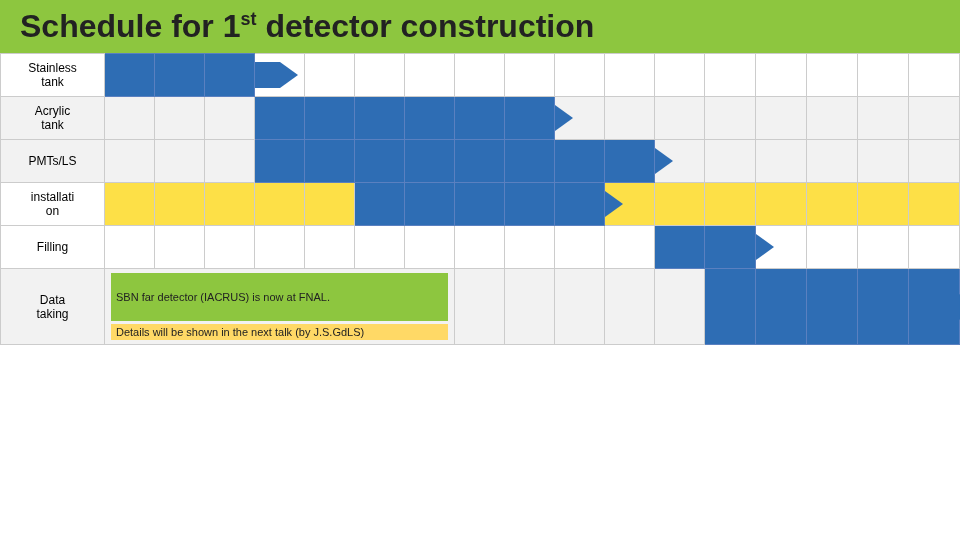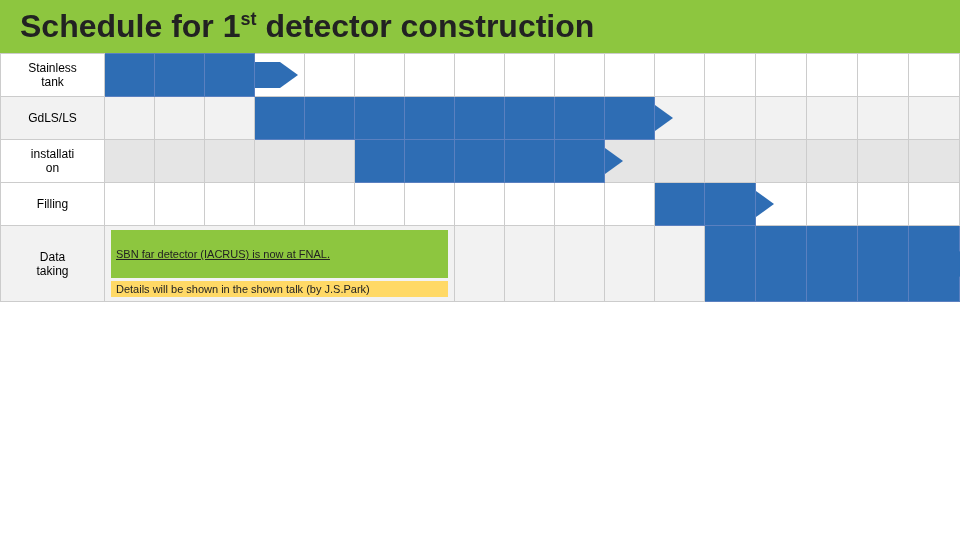--- a/index.html
+++ b/index.html
@@ -89,50 +89,77 @@
         <td style="border:1px solid #ccc;"></td>
         <td style="border:1px solid #ccc;"></td>
         <td style="border:1px solid #ccc;"></td>
         <td style="border:1px solid #ccc;"></td>
         <td style="border:1px solid #ccc;"></td>
         <td style="border:1px solid #ccc;"></td>
         <td style="border:1px solid #ccc;"></td>
         <td style="border:1px solid #ccc;"></td>
       </tr>
 
-
-
       <tr style="height:43px; background:#f2f2f2;">
-        <td class="item-cell" style="background:#f2f2f2; border:1px solid #ccc; text-align:center;">GdLS/LS</td>
-        <td style="background:#f2f2f2; border:1px solid #ccc;"></td>
-        <td style="background:#f2f2f2; border:1px solid #ccc;"></td>
-        <td style="background:#f2f2f2; border:1px solid #ccc;"></td>
-        <td style="background:#2e6db4; border:1px solid #5a80c0;"></td>
-        <td style="background:#2e6db4; border:1px solid #5a80c0;"></td>
+        <td class="item-cell" style="background:#f2f2f2; border:1px solid #ccc; text-align:center;">Acrylic<br>tank</td>
+        <td style="background:#f2f2f2; border:1px solid #ccc;"></td>
+        <td style="background:#f2f2f2; border:1px solid #ccc;"></td>
+        <td style="background:#f2f2f2; border:1px solid #ccc;"></td>
+
         <td style="background:#2e6db4; border:1px solid #5a80c0;"></td>
         <td style="background:#2e6db4; border:1px solid #5a80c0;"></td>
         <td style="background:#2e6db4; border:1px solid #5a80c0;"></td>
         <td style="background:#2e6db4; border:1px solid #5a80c0;"></td>
         <td style="background:#2e6db4; border:1px solid #5a80c0;"></td>
         <td style="background:#2e6db4; border:1px solid #5a80c0;"></td>
 
         <td style="position:relative; background:#f2f2f2; border:1px solid #ccc;">
           <div style="position:absolute;top:50%;transform:translateY(-50%);left:0;display:flex;align-items:center;">
             <div style="width:0;height:0;border-top:13px solid transparent;border-bottom:13px solid transparent;border-left:18px solid #2e6db4;"></div>
           </div>
         </td>
         <td style="background:#f2f2f2; border:1px solid #ccc;"></td>
         <td style="background:#f2f2f2; border:1px solid #ccc;"></td>
         <td style="background:#f2f2f2; border:1px solid #ccc;"></td>
         <td style="background:#f2f2f2; border:1px solid #ccc;"></td>
         <td style="background:#f2f2f2; border:1px solid #ccc;"></td>
         <td style="background:#f2f2f2; border:1px solid #ccc;"></td>
-      </tr>
-
-      <tr style="height:43px; background:#e5e5e5;">
+        <td style="background:#f2f2f2; border:1px solid #ccc;"></td>
+        <td style="background:#f2f2f2; border:1px solid #ccc;"></td>
+      </tr>
+
+
+      <tr style="height:43px; background:#f2f2f2;">
+        <td class="item-cell" style="background:#f2f2f2; border:1px solid #ccc; text-align:center;">PMTs/LS</td>
+        <td style="background:#f2f2f2; border:1px solid #ccc;"></td>
+        <td style="background:#f2f2f2; border:1px solid #ccc;"></td>
+        <td style="background:#f2f2f2; border:1px solid #ccc;"></td>
+        <td style="background:#2e6db4; border:1px solid #5a80c0;"></td>
+        <td style="background:#2e6db4; border:1px solid #5a80c0;"></td>
+        <td style="background:#2e6db4; border:1px solid #5a80c0;"></td>
+        <td style="background:#2e6db4; border:1px solid #5a80c0;"></td>
+        <td style="background:#2e6db4; border:1px solid #5a80c0;"></td>
+        <td style="background:#2e6db4; border:1px solid #5a80c0;"></td>
+        <td style="background:#2e6db4; border:1px solid #5a80c0;"></td>
+        <td style="background:#2e6db4; border:1px solid #5a80c0;"></td>
+
+        <td style="position:relative; background:#f2f2f2; border:1px solid #ccc;">
+          <div style="position:absolute;top:50%;transform:translateY(-50%);left:0;display:flex;align-items:center;">
+            <div style="width:0;height:0;border-top:13px solid transparent;border-bottom:13px solid transparent;border-left:18px solid #2e6db4;"></div>
+          </div>
+        </td>
+        <td style="background:#f2f2f2; border:1px solid #ccc;"></td>
+        <td style="background:#f2f2f2; border:1px solid #ccc;"></td>
+        <td style="background:#f2f2f2; border:1px solid #ccc;"></td>
+        <td style="background:#f2f2f2; border:1px solid #ccc;"></td>
+        <td style="background:#f2f2f2; border:1px solid #ccc;"></td>
+        <td style="background:#f2f2f2; border:1px solid #ccc;"></td>
+      </tr>
+
+      <tr style="height:43px; background:#fde047;">
         <td class="item-cell" style="background:#fff; border:1px solid #ccc; text-align:center;">installati<br>on</td>
         <td style="border:1px solid #ccc;"></td>
         <td style="border:1px solid #ccc;"></td>
         <td style="border:1px solid #ccc;"></td>
         <td style="border:1px solid #ccc;"></td>
         <td style="border:1px solid #ccc;"></td>
         <td style="background:#2e6db4; border:1px solid #5a80c0;"></td>
         <td style="background:#2e6db4; border:1px solid #5a80c0;"></td>
         <td style="background:#2e6db4; border:1px solid #5a80c0;"></td>
         <td style="background:#2e6db4; border:1px solid #5a80c0;"></td>
@@ -179,22 +206,22 @@
         <td style="border:1px solid #ccc;"></td>
         <td style="border:1px solid #ccc;"></td>
         <td style="border:1px solid #ccc;"></td>
         <td style="border:1px solid #ccc;"></td>
       </tr>
 
       <tr style="height:52px; background:#f2f2f2;">
         <td class="item-cell" style="background:#f2f2f2; border:1px solid #ccc; text-align:center; vertical-align:middle;">Data<br>taking</td>
 
         <td colspan="7" style="background:#f2f2f2; border:1px solid #ccc; padding:4px 6px; vertical-align:middle;">
-          <div style="background:#8dc63f; color:#222; font-size:11px; padding:18px 5px; margin-bottom:3px; display:block;text-decoration:underline;">SBN far detector (IACRUS) is now at FNAL.</div>
-          <div style="background:#ffd966; color:#222; font-size:11px; padding:2px 5px; display:block;">Details will be shown in the shown talk (by J.S.Park)</div>
+          <div style="background:#8dc63f; color:#222; font-size:11px; padding:18px 5px; margin-bottom:3px; display:block;">SBN far detector (IACRUS) is now at FNAL.</div>
+          <div style="background:#ffd966; color:#222; font-size:11px; padding:2px 5px; display:block;">Details will be shown in the next talk (by J.S.GdLS)</div>
         </td>
         <td style="background:#f2f2f2; border:1px solid #ccc;"></td>
         <td style="background:#f2f2f2; border:1px solid #ccc;"></td>
         <td style="background:#f2f2f2; border:1px solid #ccc;"></td>
         <td style="background:#f2f2f2; border:1px solid #ccc;"></td>
         <td style="background:#f2f2f2; border:1px solid #ccc;"></td>
 
         <td style="background:#2e6db4; border:1px solid #5a80c0;"></td>
         <td style="background:#2e6db4; border:1px solid #5a80c0;"></td>
         <td style="background:#2e6db4; border:1px solid #5a80c0;"></td>

